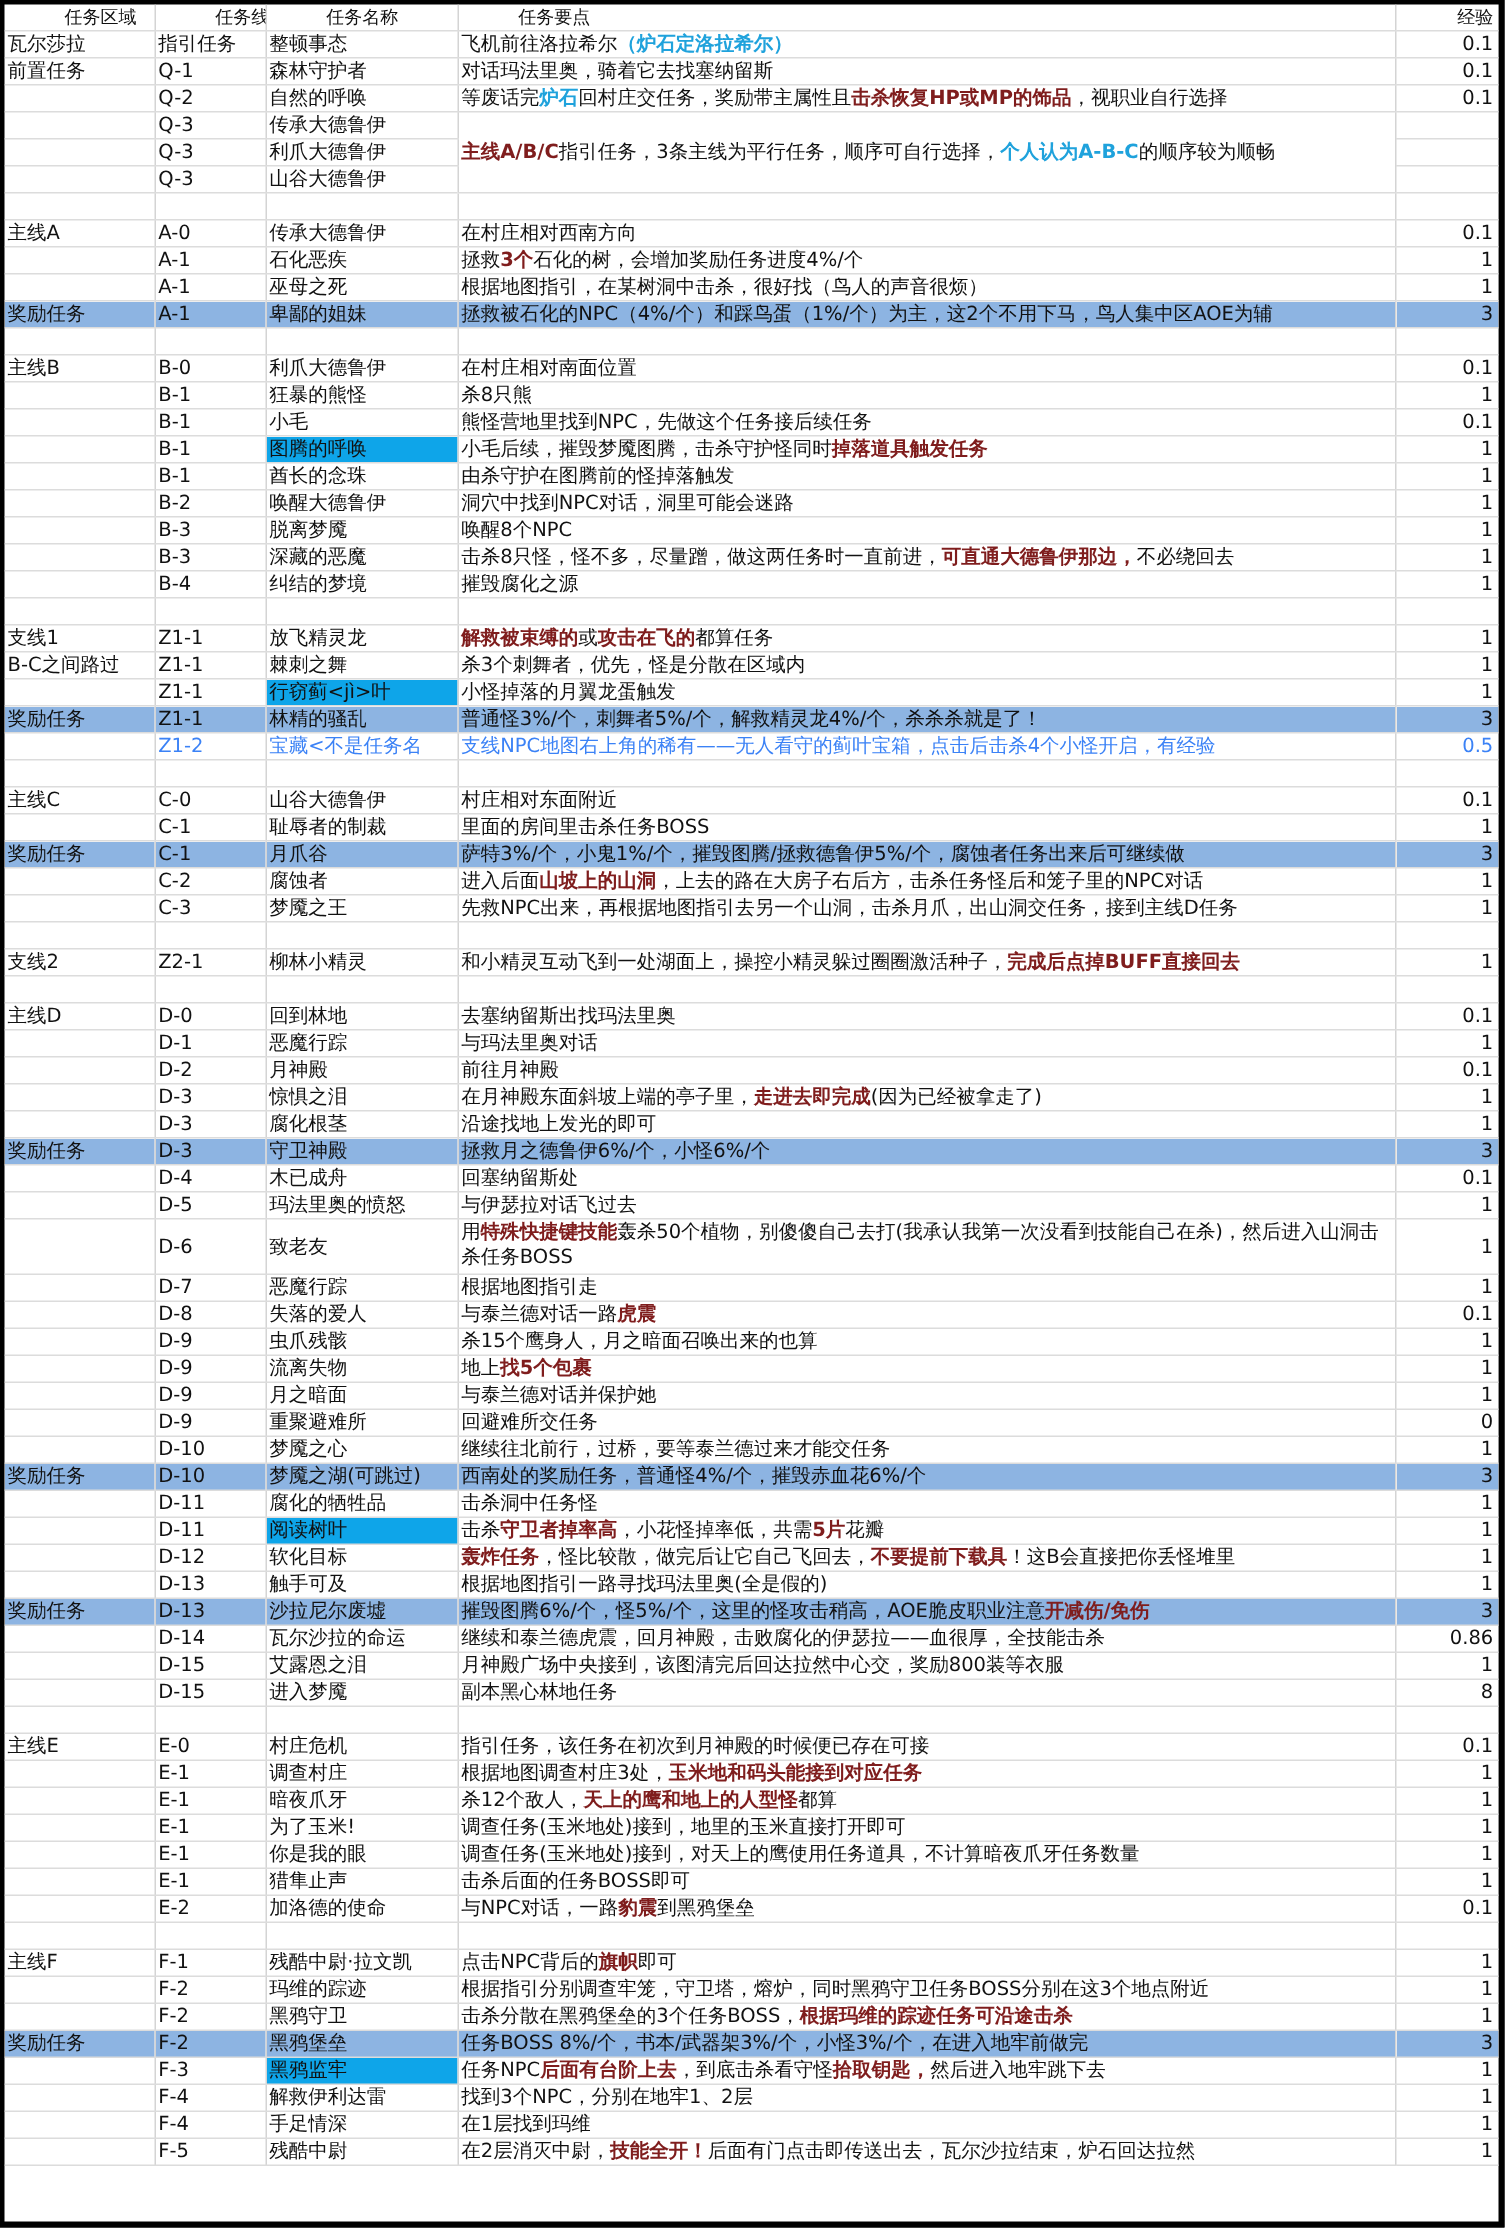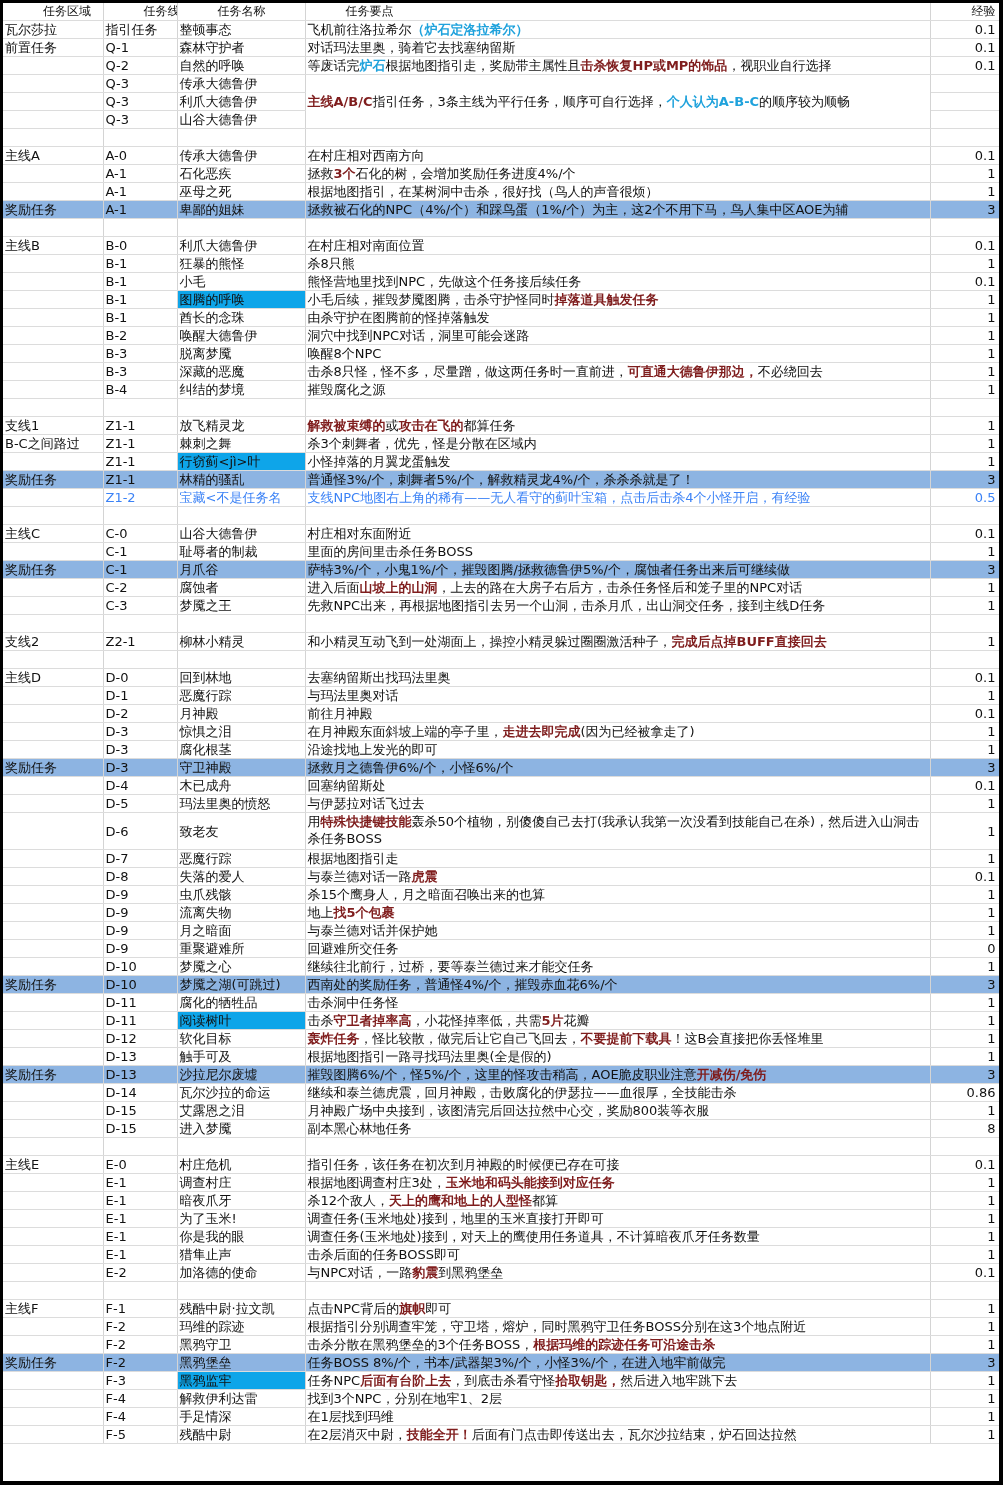--- a/index.html
+++ b/index.html
@@ -53,21 +53,21 @@
           <td>前置任务</td>
           <td>Q-1</td>
           <td>森林守护者</td>
           <td><span>对话玛法里奥，骑着它去找塞纳留斯</span></td>
           <td class="exp">0.1</td>
         </tr>
         <tr class="">
           <td></td>
           <td>Q-2</td>
           <td>自然的呼唤</td>
-          <td><span>等废话完</span><span class="b">炉石</span><span>根据地图指引走，奖励带主属性且</span><span class="r">击杀恢复HP或MP的饰品</span><span>，视职业自行选择</span></td>
+          <td><span>等废话完</span><span class="b">炉石</span><span>回村庄交任务，奖励带主属性且</span><span class="r">击杀恢复HP或MP的饰品</span><span>，视职业自行选择</span></td>
           <td class="exp">0.1</td>
         </tr>
         <tr class="">
           <td></td>
           <td>Q-3</td>
           <td>传承大德鲁伊</td>
           <td class="multi" rowspan="3" style="white-space: normal; vertical-align: middle;"><span class="r">主线A/B/C</span><span>指引任务，3条主线为平行任务，顺序可自行选择，</span><span class="b">个人认为A-B-C</span><span>的顺序较为顺畅</span></td>
           <td class="exp"></td>
         </tr>
         <tr class="">

